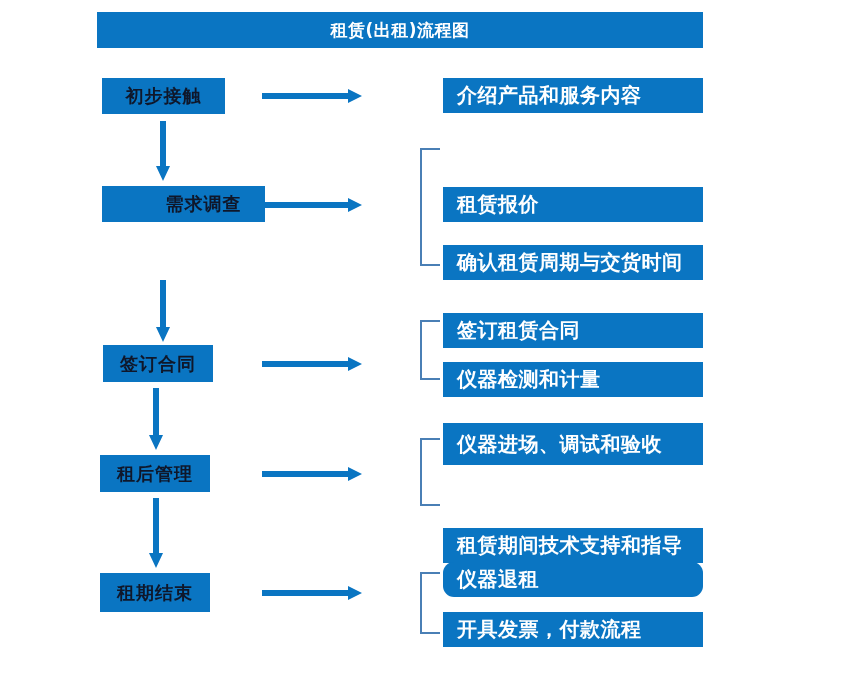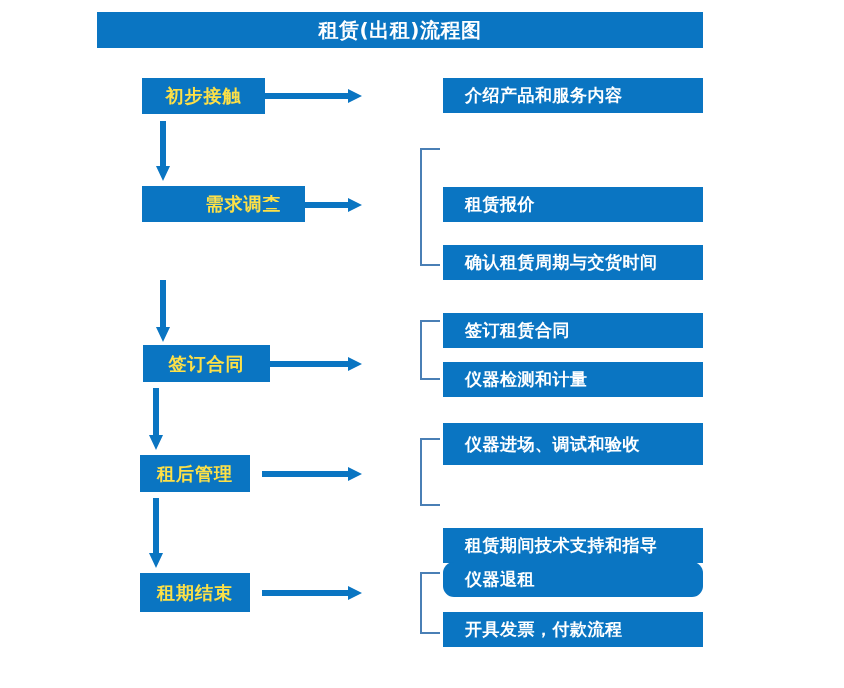--- a/index.html
+++ b/index.html
@@ -18,48 +18,47 @@
     overflow: hidden;
   }
   .title-bar {
     position: absolute;
     left: 97px;
     top: 12px;
     width: 606px;
     height: 36px;
     background: #0a75c2;
     color: #ffffff;
-    font-size: 20px;
+    font-size: 17px;
     font-weight: bold;
     display: flex;
     align-items: center;
     justify-content: center;
     letter-spacing: 0.5px;
   }
   .stage-box {
     position: absolute;
     background: #0a75c2;
-    color: #fde047;
+    color: #0f172a;
     font-size: 18px;
     font-weight: bold;
     display: flex;
     align-items: center;
     justify-content: center;
     letter-spacing: 1px;
-    margin-left: 40px;
   }
   .detail-box {
     position: absolute;
     background: #0a75c2;
     color: #ffffff;
-    font-size: 17px;
+    font-size: 20px;
     font-weight: bold;
     display: flex;
     align-items: center;
-    padding-left: 22px;
+    padding-left: 14px;
     box-sizing: border-box;
     letter-spacing: 0.5px;
   }
   .h-arrow {
     position: absolute;
     height: 14px;
   }
   .v-arrow {
     position: absolute;
     width: 14px;
@@ -76,21 +75,21 @@
 <body>
 
 <div id="canvas">
 
   <div class="title-bar">租赁(出租)流程图</div>
 
   <div class="stage-box" style="left:102px; top:78px; width:123px; height:36px;">初步接触</div>
 
   <div class="stage-box" style="left:102px; top:186px; width:123px; height:36px;padding-left:40px;">需求调查</div>
 
-  <div class="stage-box" style="left:103px; top:345px; width:127px; height:37px;">签订合同</div>
+  <div class="stage-box" style="left:103px; top:345px; width:110px; height:37px;">签订合同</div>
 
   <div class="stage-box" style="left:100px; top:455px; width:110px; height:37px;">租后管理</div>
 
   <div class="stage-box" style="left:100px; top:573px; width:110px; height:39px;">租期结束</div>
 
   <div class="v-arrow" style="left:156px; top:121px; height:60px;">
     <svg width="14" height="60" viewBox="0 0 14 60" xmlns="http://www.w3.org/2000/svg">
       <rect x="4" y="0" width="6" height="47" fill="#0a75c2"></rect>
       <polygon points="0,45 14,45 7,60" fill="#0a75c2"></polygon>
     </svg>

